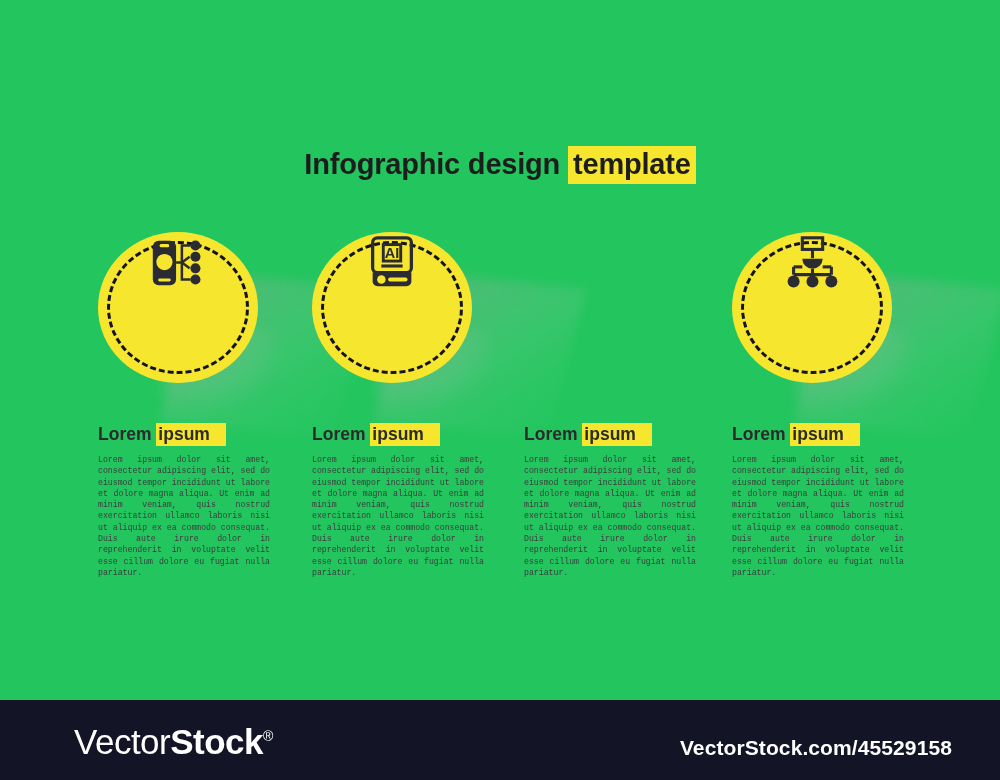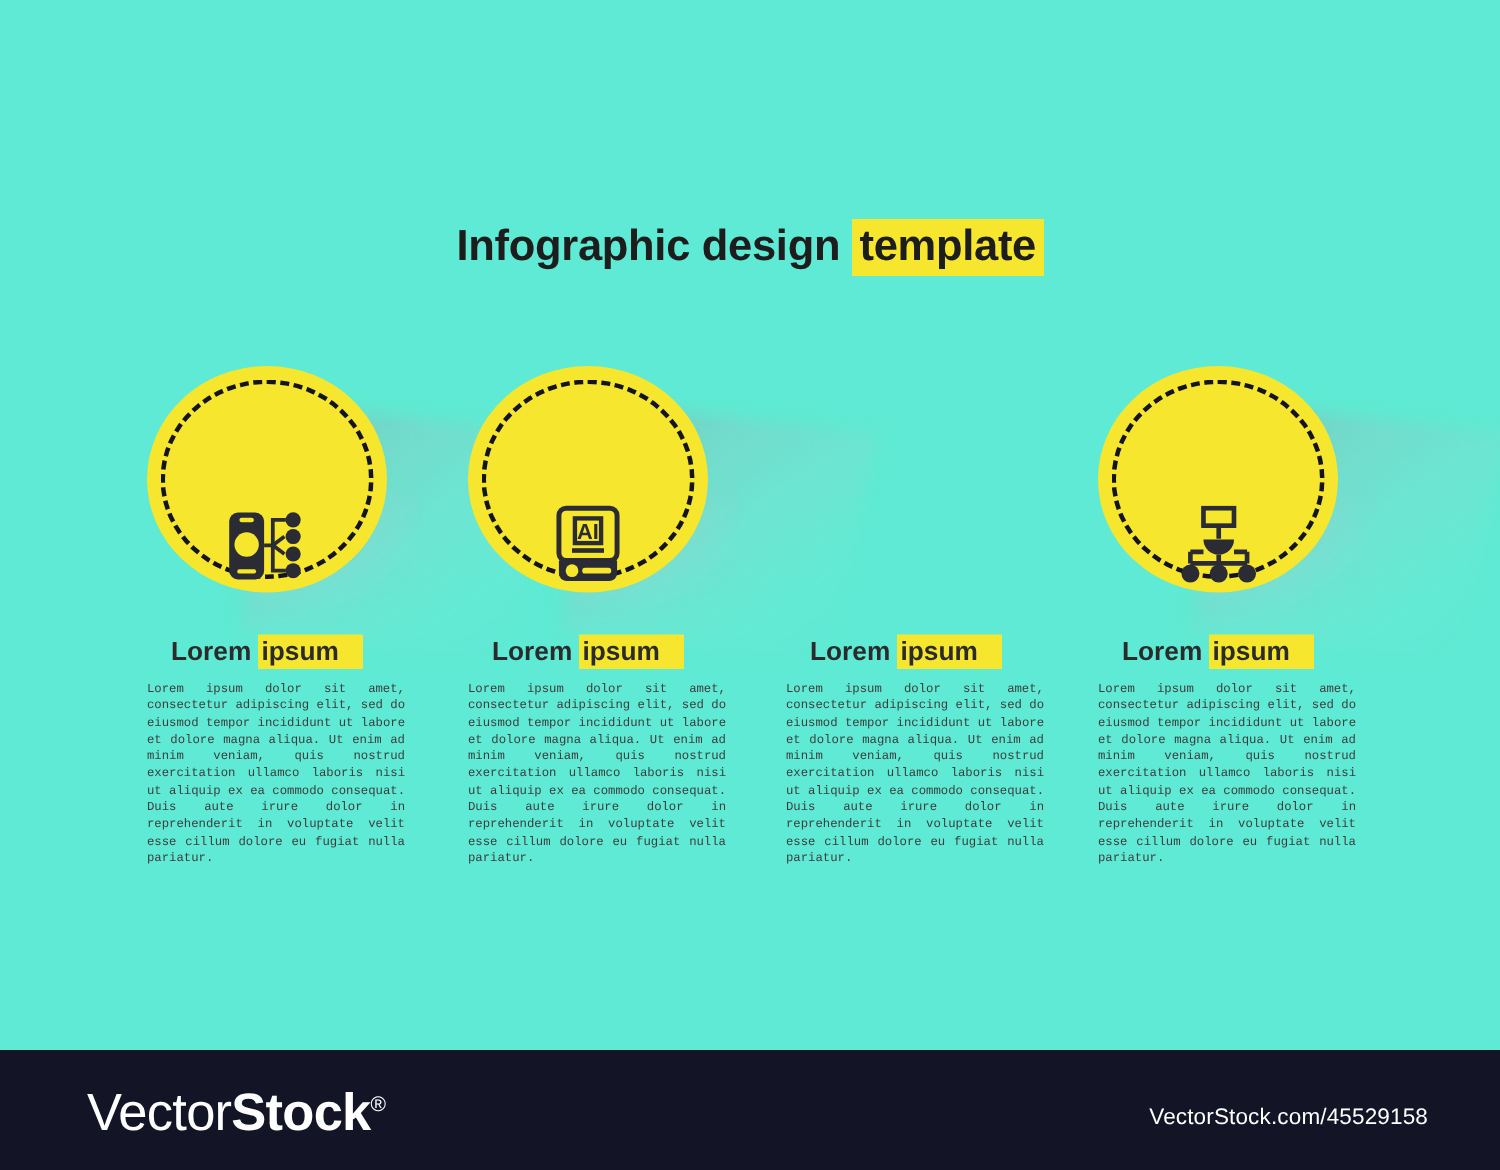--- a/index.html
+++ b/index.html
@@ -9,21 +9,21 @@
     height: 780px;
     background: #ffffff;
     font-family: "Liberation Sans", sans-serif;
     overflow: hidden;
   }
 
   #canvas {
     position: relative;
     width: 1000px;
     height: 780px;
-    background: #5eead4;
+    background: #22c55e;
   }
 
   
   .title-wrap {
     position: absolute;
     top: 148px;
     left: 0;
     width: 1000px;
     text-align: center;
   }
@@ -91,27 +91,27 @@
     background: radial-gradient(ellipse at 30% 20%,
                 rgba(160,160,160,0.30) 0%,
                 rgba(200,200,200,0.12) 50%,
                 rgba(255,255,255,0) 80%);
     filter: blur(6px);
     pointer-events: none;
   }
   .badge {
     position: absolute;
     left: 0;
-    top: 12px;
+    top: 0;
     width: 160px;
     height: 151px;
     border-radius: 50%;
     background: #f7e62e;
     display: flex;
-    align-items: flex-end;
+    align-items: flex-start;
     justify-content: center;
   }
   .badge-dash {
     position: absolute;
     left: 9px;
     top: 9px;
     width: 142px;
     height: 133px;
     border-radius: 50%;
     border: 3.4px dashed #141421;
@@ -122,21 +122,21 @@
     width: 62px;
     height: 62px;
     z-index: 2;
   }
   .badge-icon svg { display: block; width: 100%; height: 100%; }
 
   
   .caption {
     position: absolute;
     top: 192px;
-    left: 16px;
+    left: 0;
     font-size: 17.5px;
     font-weight: 700;
     color: #2b2b2b;
     white-space: nowrap;
   }
   .cap-plain { color: #2b2b2b; }
   .cap-hl {
     background: #f7e62e;
     padding: 1px 16px 2px 2px;
     color: #2b2b2b;
@@ -159,41 +159,41 @@
   .footer {
     position: absolute;
     left: 0;
     top: 700px;
     width: 1000px;
     height: 80px;
     background: #141427;
   }
   .footer-logo {
     position: absolute;
-    left: 58px;
+    left: 74px;
     top: 22px;
     font-size: 35px;
     color: #ffffff;
     white-space: nowrap;
     letter-spacing: -0.5px;
   }
   .logo-light { font-weight: 300; }
   .logo-bold { font-weight: 700; }
   .logo-reg {
     font-size: 14px;
     vertical-align: super;
     font-weight: 400;
   }
   .footer-url {
     position: absolute;
     right: 48px;
     top: 36px;
-    font-size: 15px;
+    font-size: 21px;
     color: #ffffff;
-    font-weight: 400;
+    font-weight: 700;
     letter-spacing: 0.1px;
     white-space: nowrap;
     text-align: right;
   }
 </style>
 </head>
 <body>
 
 <div id="canvas">
 

